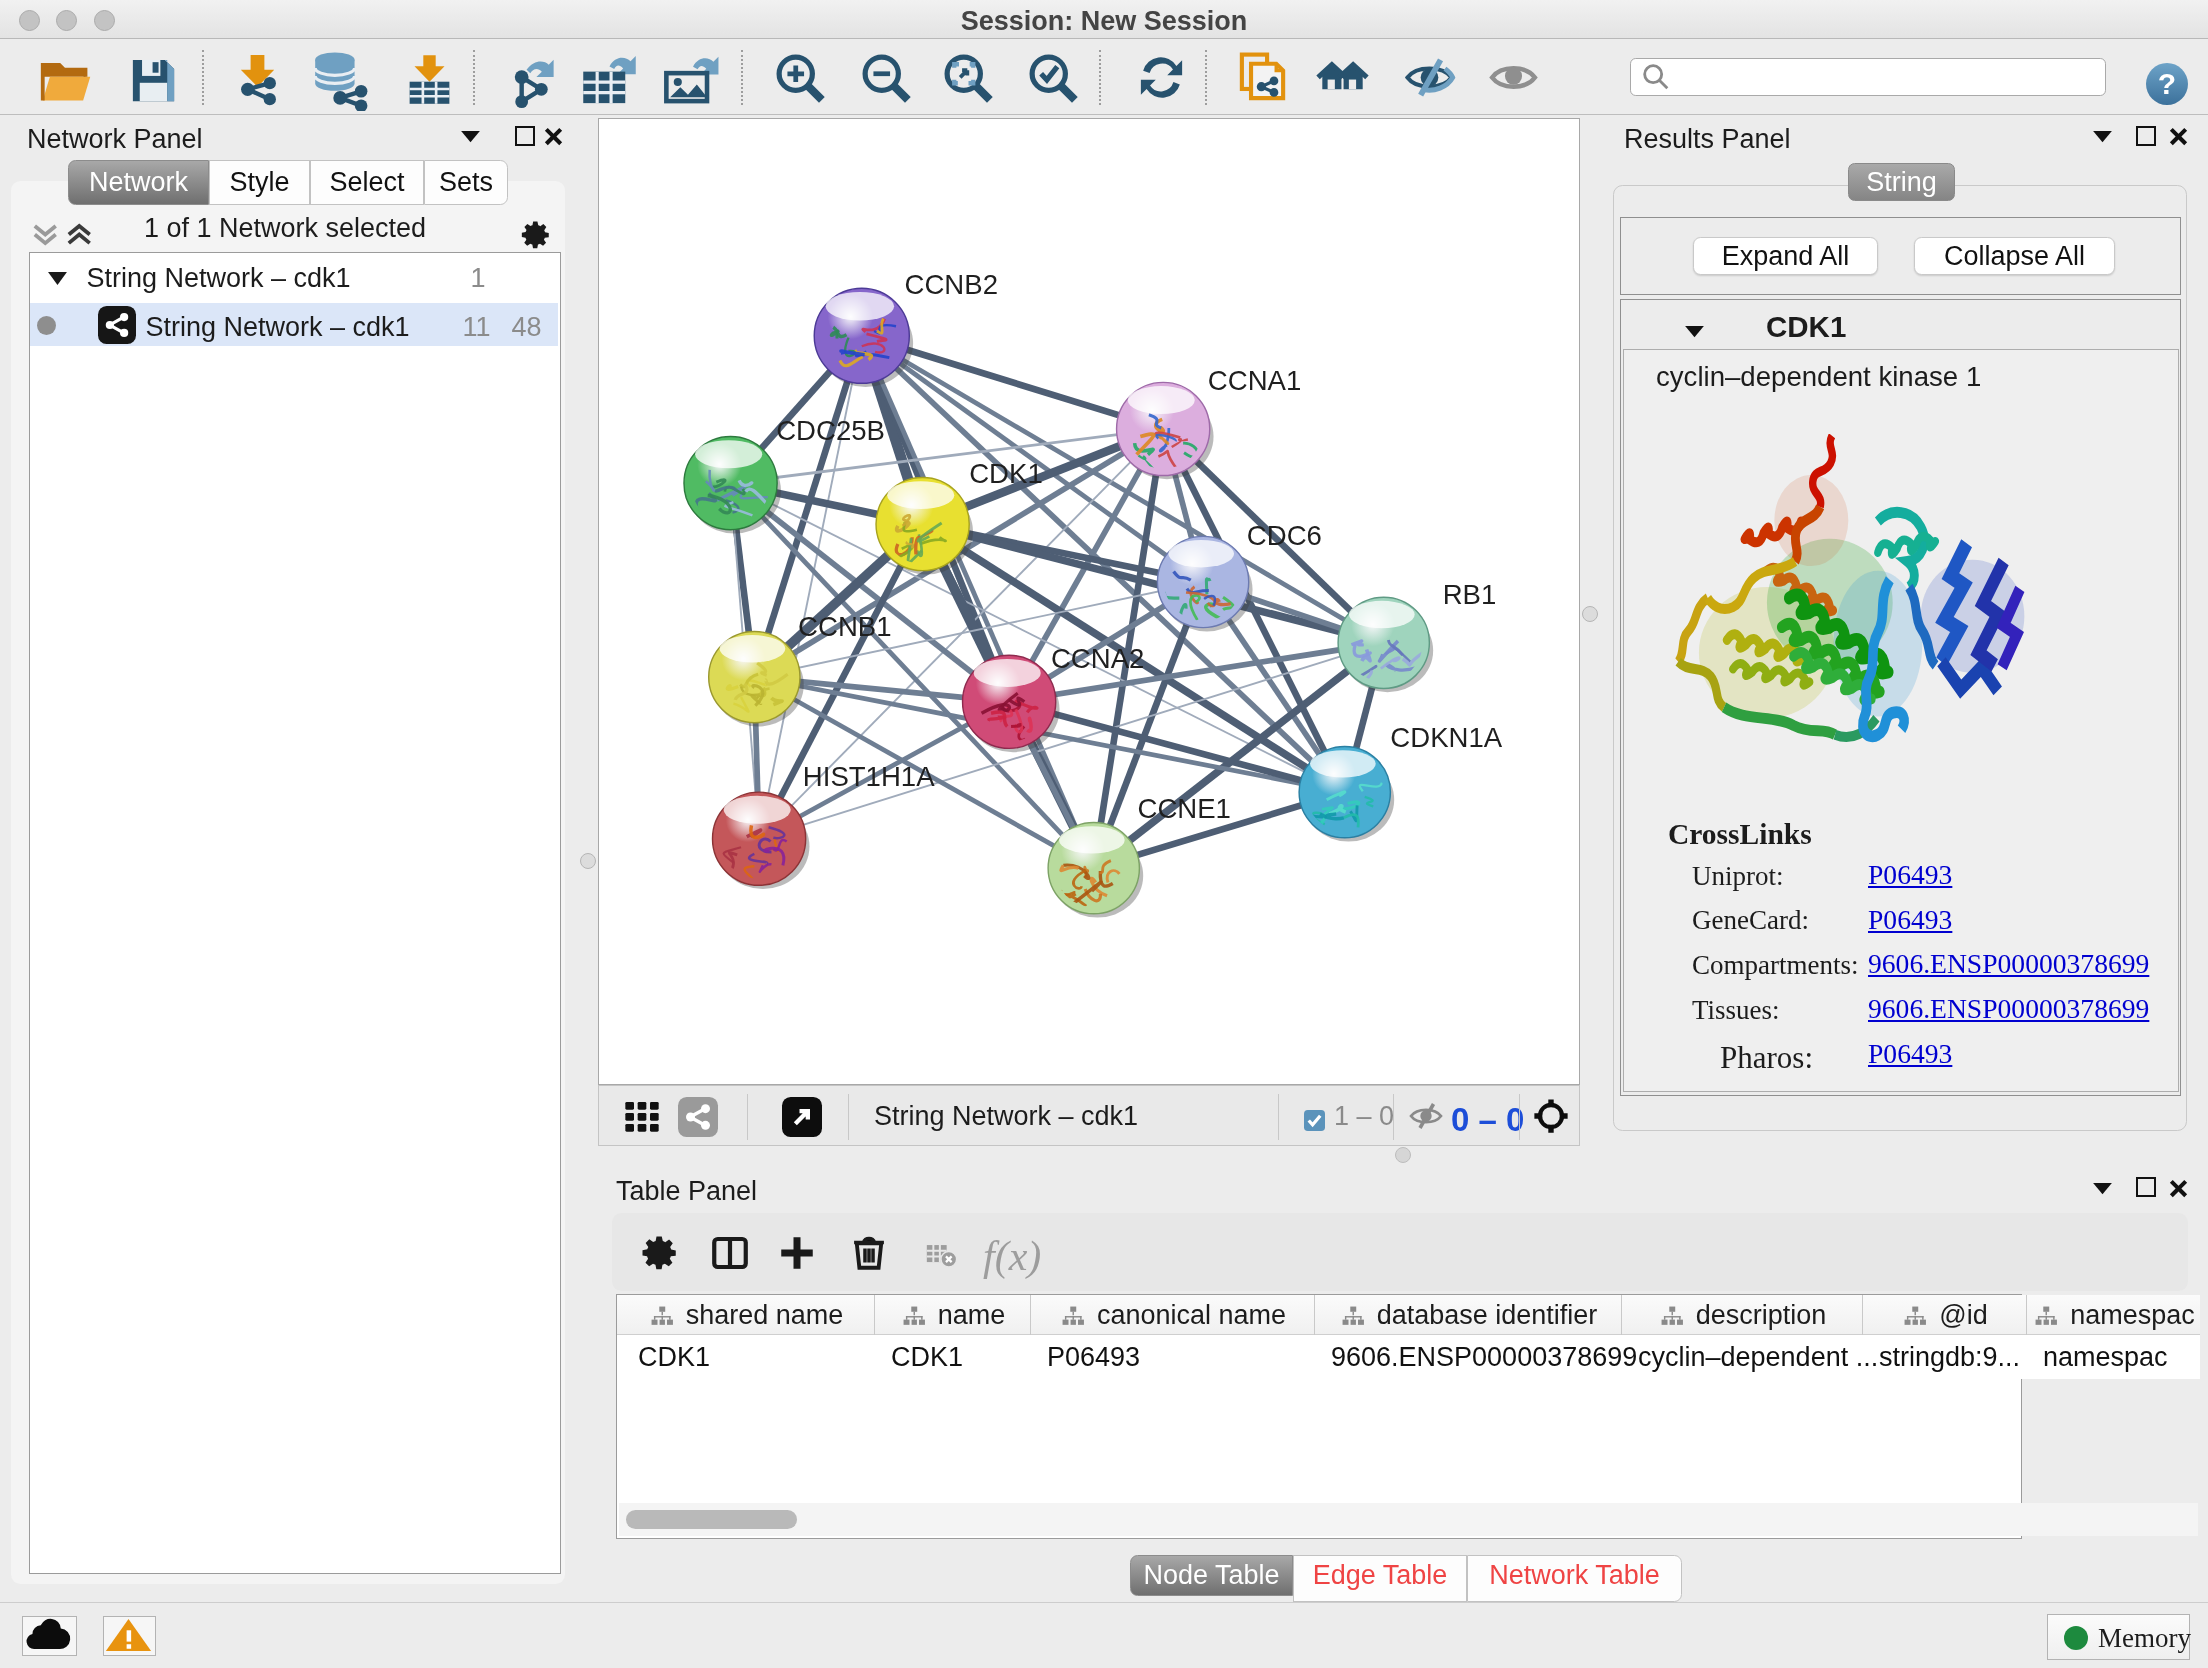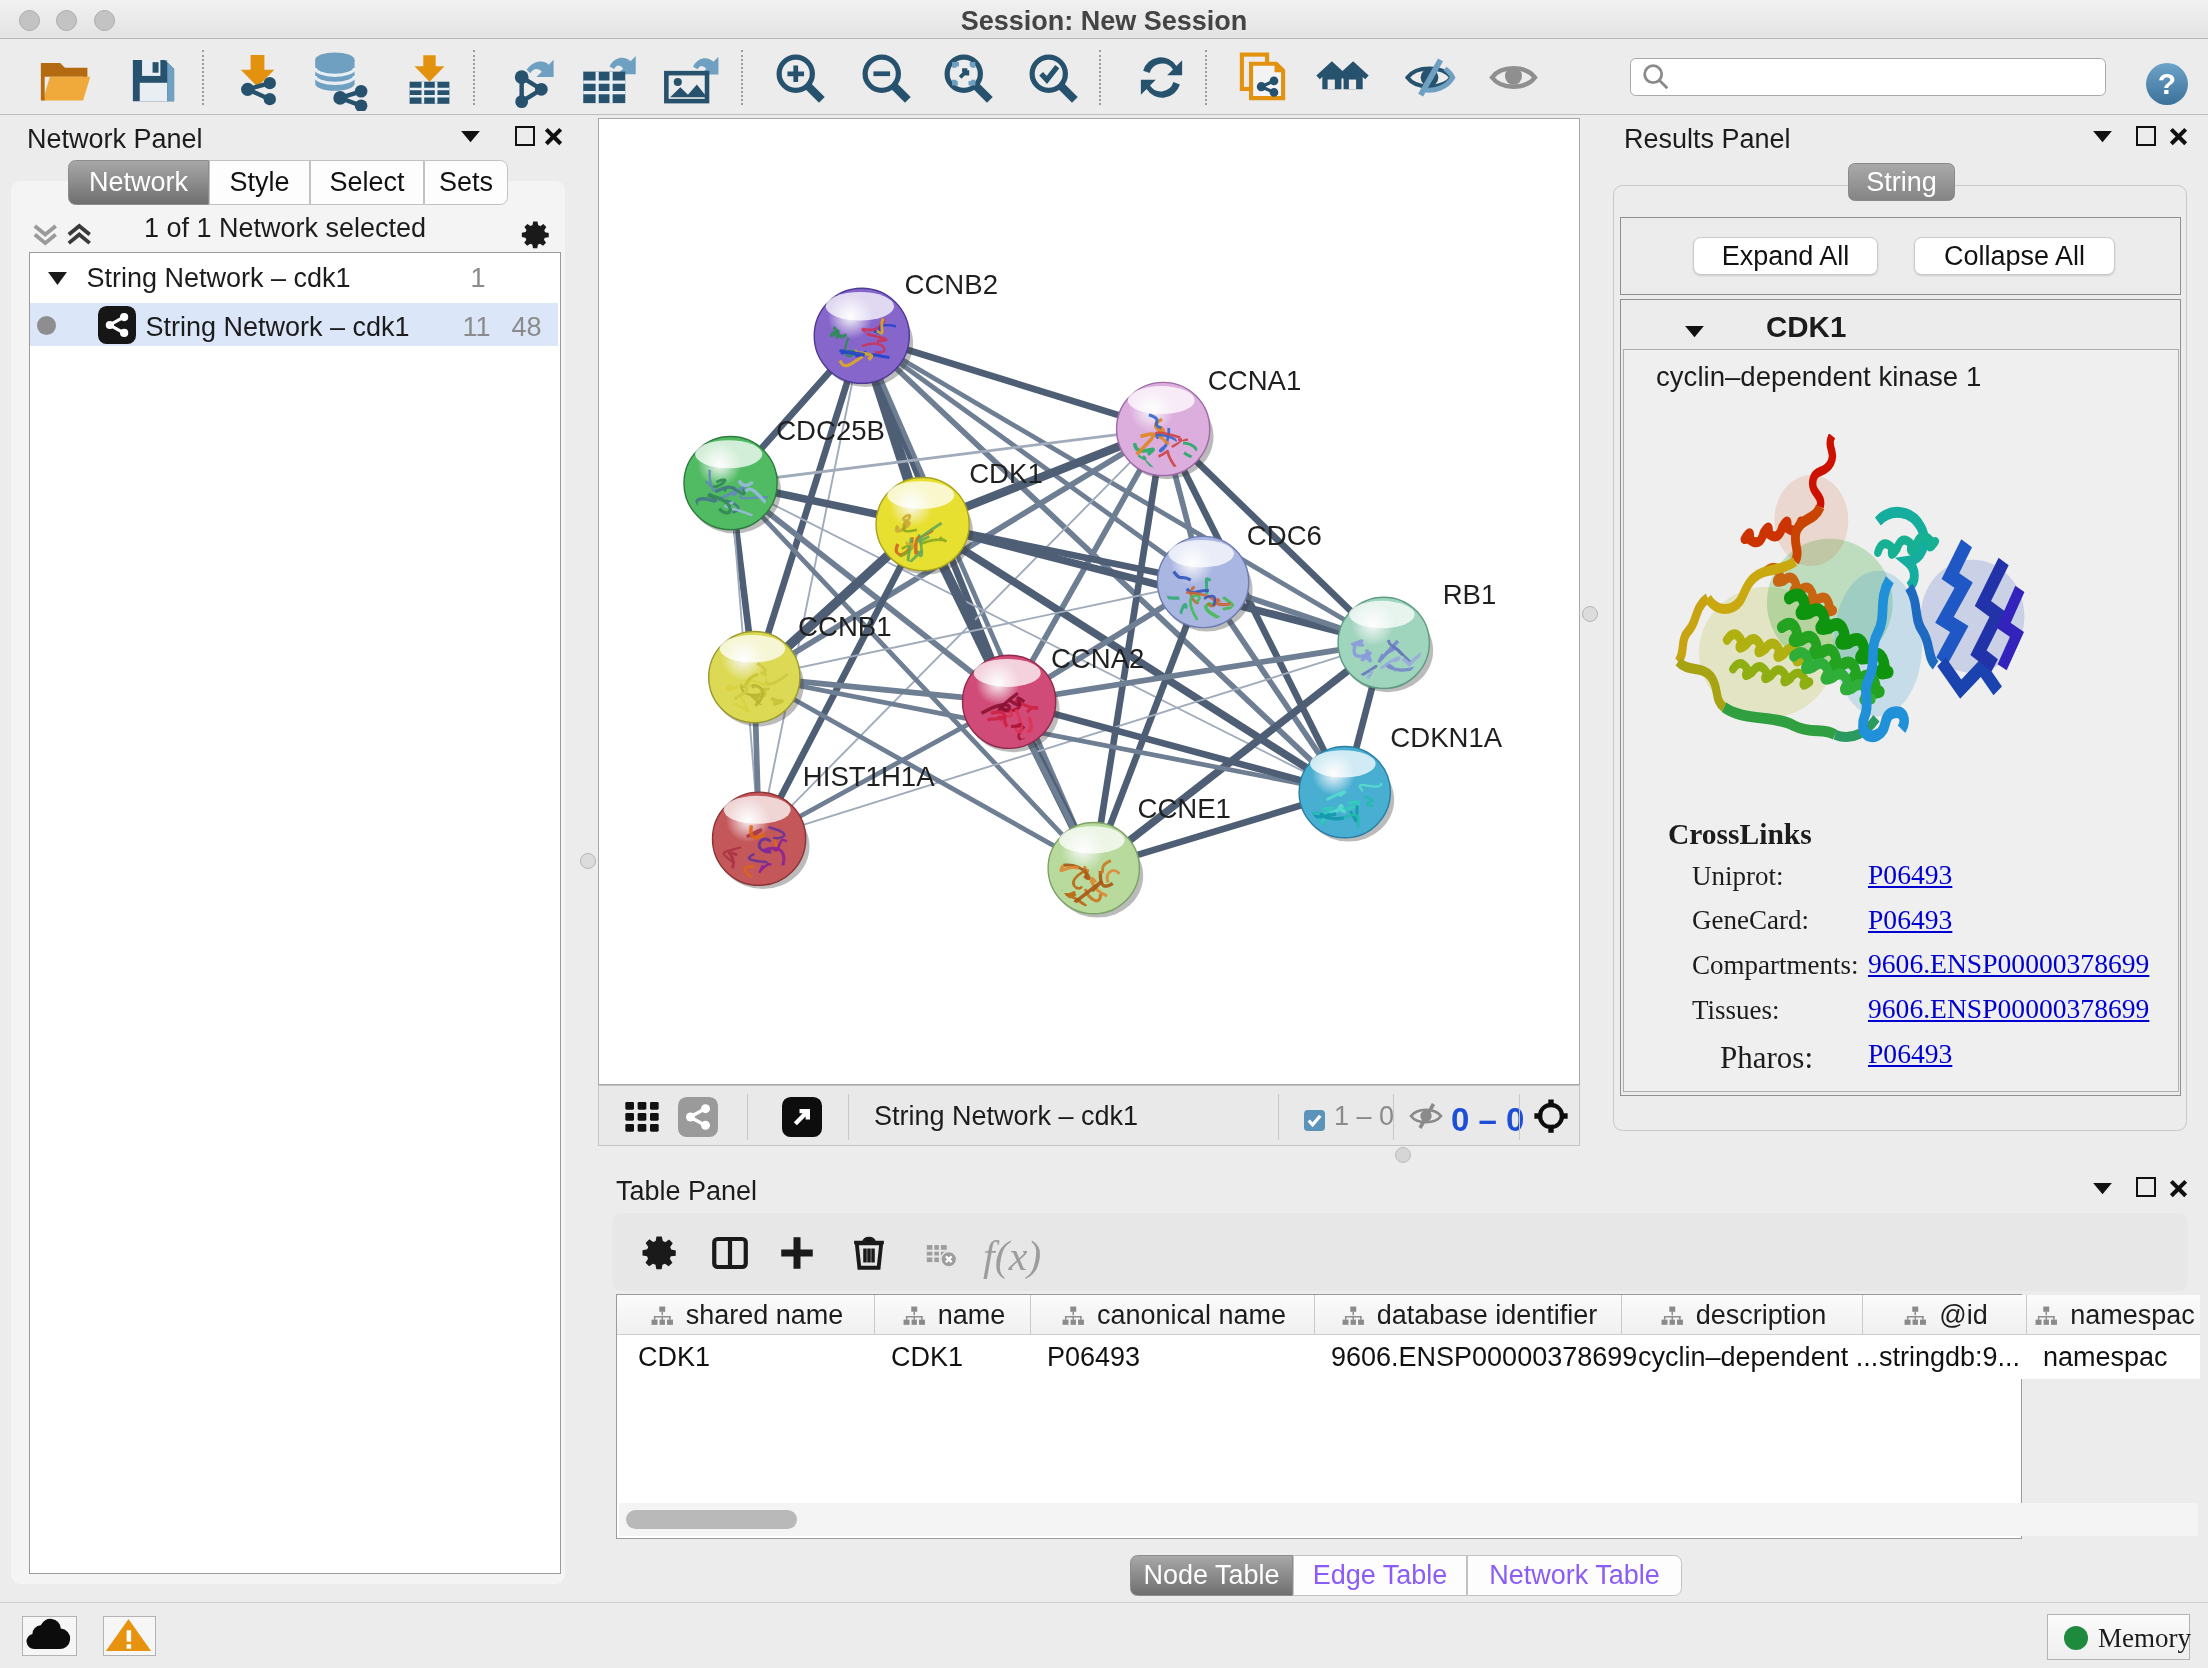--- a/index.html
+++ b/index.html
@@ -69,22 +69,22 @@
     background:#e7e7e7; border-radius:9.5px; }
   .tbl { position:absolute; left:616px; top:1294px; width:1406px; height:245px;
     background:#fff; border:1.9px solid #9b9b9b;padding-left:36px; }
   .tbl-head { position:absolute; left:0; top:0; width:1583px; height:40px;
     background:linear-gradient(#fbfbfb,#f0f0f0); border-bottom:1px solid #cfcfcf; }
   .hcell { position:absolute; top:0; height:40px; border-right:1px solid #c9c9c9;
     font-size:27px; line-height:40px; text-align:center; color:#1c1c1c; }
   .dcell { position:absolute; top:0; height:44px; font-size:27px; line-height:44px; color:#111; }
   .hscroll { position:absolute; left:1.9px; top:208px; width:1579px; height:33px; background:#f4f4f4; }
   .hthumb { position:absolute; left:7.6px; top:6.7px; width:171px; height:19px; background:#b9b9b9; border-radius:9.5px; }
-  .btab { position:absolute; top:0; height:41px; background:#fdfdfd; border:1px solid #c2c2c2;
-    text-align:center; line-height:39px; color:#8b5cf6; }
+  .btab { position:absolute; top:0; height:47px; background:#fdfdfd; border:1px solid #c2c2c2;
+    text-align:center; line-height:39px; color:#ef4444; }
 
   
   .statusbar { position:absolute; left:0; top:1602px; width:2208px; height:67px;
     background:#ececec; border-top:1.9px solid #cdcdcd;font-family:Liberation Serif, serif; }
   .sbtn { position:absolute; background:#f6f6f6; border:1.9px solid #b3b3b3; }
 </style>
 </head>
 <body>
 
 <div class="titlebar">

